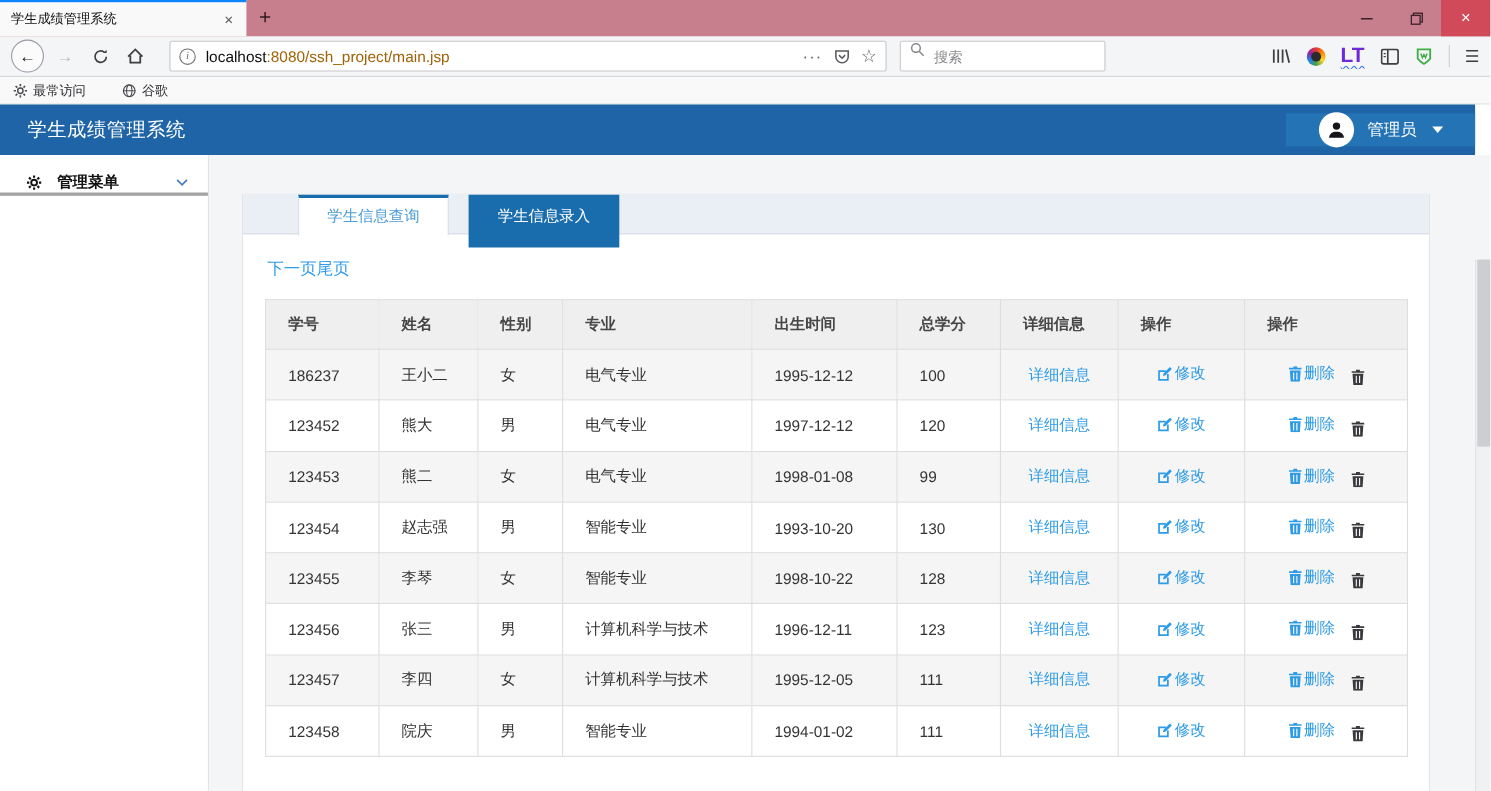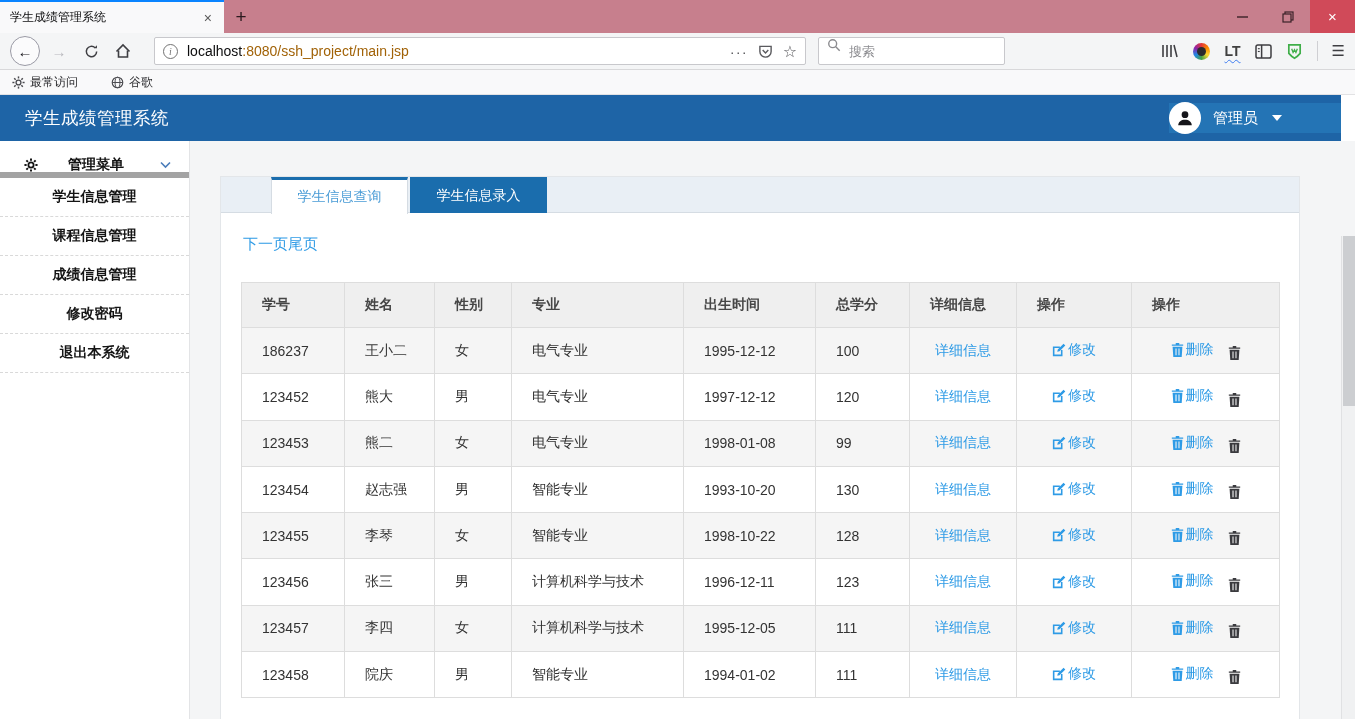--- a/index.html
+++ b/index.html
@@ -28,53 +28,53 @@
   .url-text { font-size:14px; margin-left:9px; flex:1; white-space:nowrap; overflow:hidden; }
   .url-host { color:#0c0c0d; }
   .url-rest { color:#a16207; }
   .url-actions { display:flex; align-items:center; gap:10px; color:#5a5a5e; }
   .dots { font-size:15px; letter-spacing:1px; color:#5a5a5e; }
   .star { font-size:16px; color:#5a5a5e; }
   .searchbar { width:187px; height:28px; background:#fff; border:1px solid #c8c8cc; border-radius:2px; display:flex; padding:0 8px; margin-left:12px; }
   .searchbar input { border:none; outline:none; font-size:13px; width:130px; margin-left:8px; color:#333; background:transparent; font-family:inherit; }
   .searchbar input::placeholder { color:#8a8a8e; }
   .tb-right { margin-left:auto; display:flex; align-items:center; gap:14px; }
-  .lt-icon { font-size:14px; font-weight:bold; color:#404040; text-decoration:underline wavy #3f7df0 1px; text-underline-offset:3px; }
+  .lt-icon { font-size:19px; font-weight:bold; color:#6d28d9; text-decoration:underline wavy #3f7df0 1px; text-underline-offset:3px; }
   .tb-divider { width:1px; height:20px; background:#cfcfd3; }
   .hamburger { font-size:15px; color:#3e3e42; }
   .colorwheel { width:17px; height:17px; border-radius:50%; background:conic-gradient(#e53935,#fb8c00,#fdd835,#43a047,#1e88e5,#8e24aa,#e53935); position:relative; }
   .colorwheel::after { content:""; position:absolute; inset:4px; background:#2b2b2e; border-radius:50%; }
 
   
   .bookmarks { height:25px; background:#f9f9fa; border-bottom:1px solid #e2e2e4; display:flex; align-items:center; padding:0 12px; gap:33px; }
   .bm-item { display:flex; align-items:center; gap:5px; font-size:12px; color:#2b2b2e; }
 
   
   .appheader { height:46px; width:1341px; background:#1e64a6; display:flex; align-items:center; }
   .brand { color:#fff; font-size:17.5px; margin-left:25px; letter-spacing:0.5px; }
-  .userbox { margin-left:auto; height:30px; width:172px; background:#2474b5; display:flex; align-items:center; padding-left:0; gap:12px; }
+  .userbox { margin-left:auto; height:30px; width:172px; background:#2474b5; display:flex; align-items:center; padding-left:30px; gap:12px; }
   .avatar { width:32px; height:32px; background:#fff; border-radius:50%; display:flex; align-items:center; justify-content:center; }
   .user-name { color:#fff; font-size:15px; }
   .caret-down { width:0; height:0; border-left:5px solid transparent; border-right:5px solid transparent; border-top:6px solid #fff; margin-left:2px; }
 
   
   .content { display:flex; height:578px; position:relative; }
   .sidebar { width:190px; background:#fff; border-right:1px solid #e3e4e6; flex:none; }
-  .menu-head { height:37px; display:flex; align-items:center; padding:16px 18px 0 24px; border-bottom:6px solid #a3a3a3;gap:16px; }
+  .menu-head { height:37px; display:flex; align-items:center; padding:16px 18px 0 24px; border-bottom:3px solid #a3a3a3; }
   .menu-head-label { font-size:14px; font-weight:bold; color:#111; margin-left:14px; flex:1; }
   .menu-item { height:39px; display:flex; align-items:center; justify-content:center; font-size:14px; font-weight:bold; color:#151515; border-bottom:1px dashed #d9d9d9; cursor:default; }
 
   .main { flex:1; background:#f4f5f6; position:relative; }
   .panel { margin:35px 0 0 30px; width:1080px; min-height:524px; background:#fff; border:1px solid #e3e6e9; }
   .tabstrip { height:36px; background:#e9eff5; border-bottom:1px solid #d5dce3; display:flex; align-items:flex-start; padding-left:50px; overflow:visible; position:relative; }
   .tab { width:137px; text-align:center; font-size:14px; cursor:default; }
   .tab.active { height:37px; background:#fff; border-top:3px solid #1a6dad; border-left:1px solid #d5dce3; border-right:1px solid #d5dce3; color:#4a9cd6; line-height:33px; position:relative; z-index:2; }
-  .tab.inactive { height:36px; background:#1a6dad; color:#fff; line-height:38px; margin-left:2px; position:relative; z-index:1;font-family:Liberation Mono, monospace; }
+  .tab.inactive { height:48px; background:#1a6dad; color:#fff; line-height:38px; margin-left:18px; position:relative; z-index:1; }
   .panelbody { padding:18px 20px 40px 20px; }
-  .pagination { margin:4px 0 28px 2px; font-size:15px; }
+  .pagination { margin:4px 0 18px 2px; font-size:15px; }
   .pagination a { color:#2e9be6; text-decoration:none; cursor:pointer; }
 
   table.students { border-collapse:collapse; width:1038px; table-layout:fixed; }
   .students th, .students td { border:1px solid #ddd; font-size:14px; text-align:left; padding:13px 8px 13px 20px; color:#333; overflow:hidden; white-space:nowrap; }
   .students th { background:#efefef; color:#464646; font-weight:bold; padding-top:13px; padding-bottom:13px; }
   .students tbody tr:nth-child(odd) td { background:#f5f5f5; }
   .students td.center { text-align:center; padding-left:8px; }
   .students a { color:#2e9be6; text-decoration:none; cursor:pointer; display:inline-flex; align-items:center; gap:2px; }
   .trash-btn { display:inline-flex; vertical-align:middle; margin-left:14px; cursor:pointer; }
 
@@ -246,27 +246,20 @@
               </g>
             </svg>
         </span>
         <span class="menu-head-label">管理菜单</span>
         <span>
           <svg width="11" height="8" viewBox="0 0 11 8">
               <path d="M1 1.5l4.5 4.5L10 1.5" fill="none" stroke="#4a7dba" stroke-width="1.6"></path>
             </svg>
         </span>
       </div>
-      <nav>
-          <div class="menu-item">学生信息管理</div>
-          <div class="menu-item">课程信息管理</div>
-          <div class="menu-item">成绩信息管理</div>
-          <div class="menu-item">修改密码</div>
-          <div class="menu-item">退出本系统</div>
-        </nav>
     </aside>
 
     <div class="main">
       <div class="panel">
         <div class="tabstrip">
           <div class="tab active">学生信息查询</div>
           <div class="tab inactive">学生信息录入</div>
         </div>
         <div class="panelbody">
           <div class="pagination"><a>下一页</a><a>尾页</a></div>

